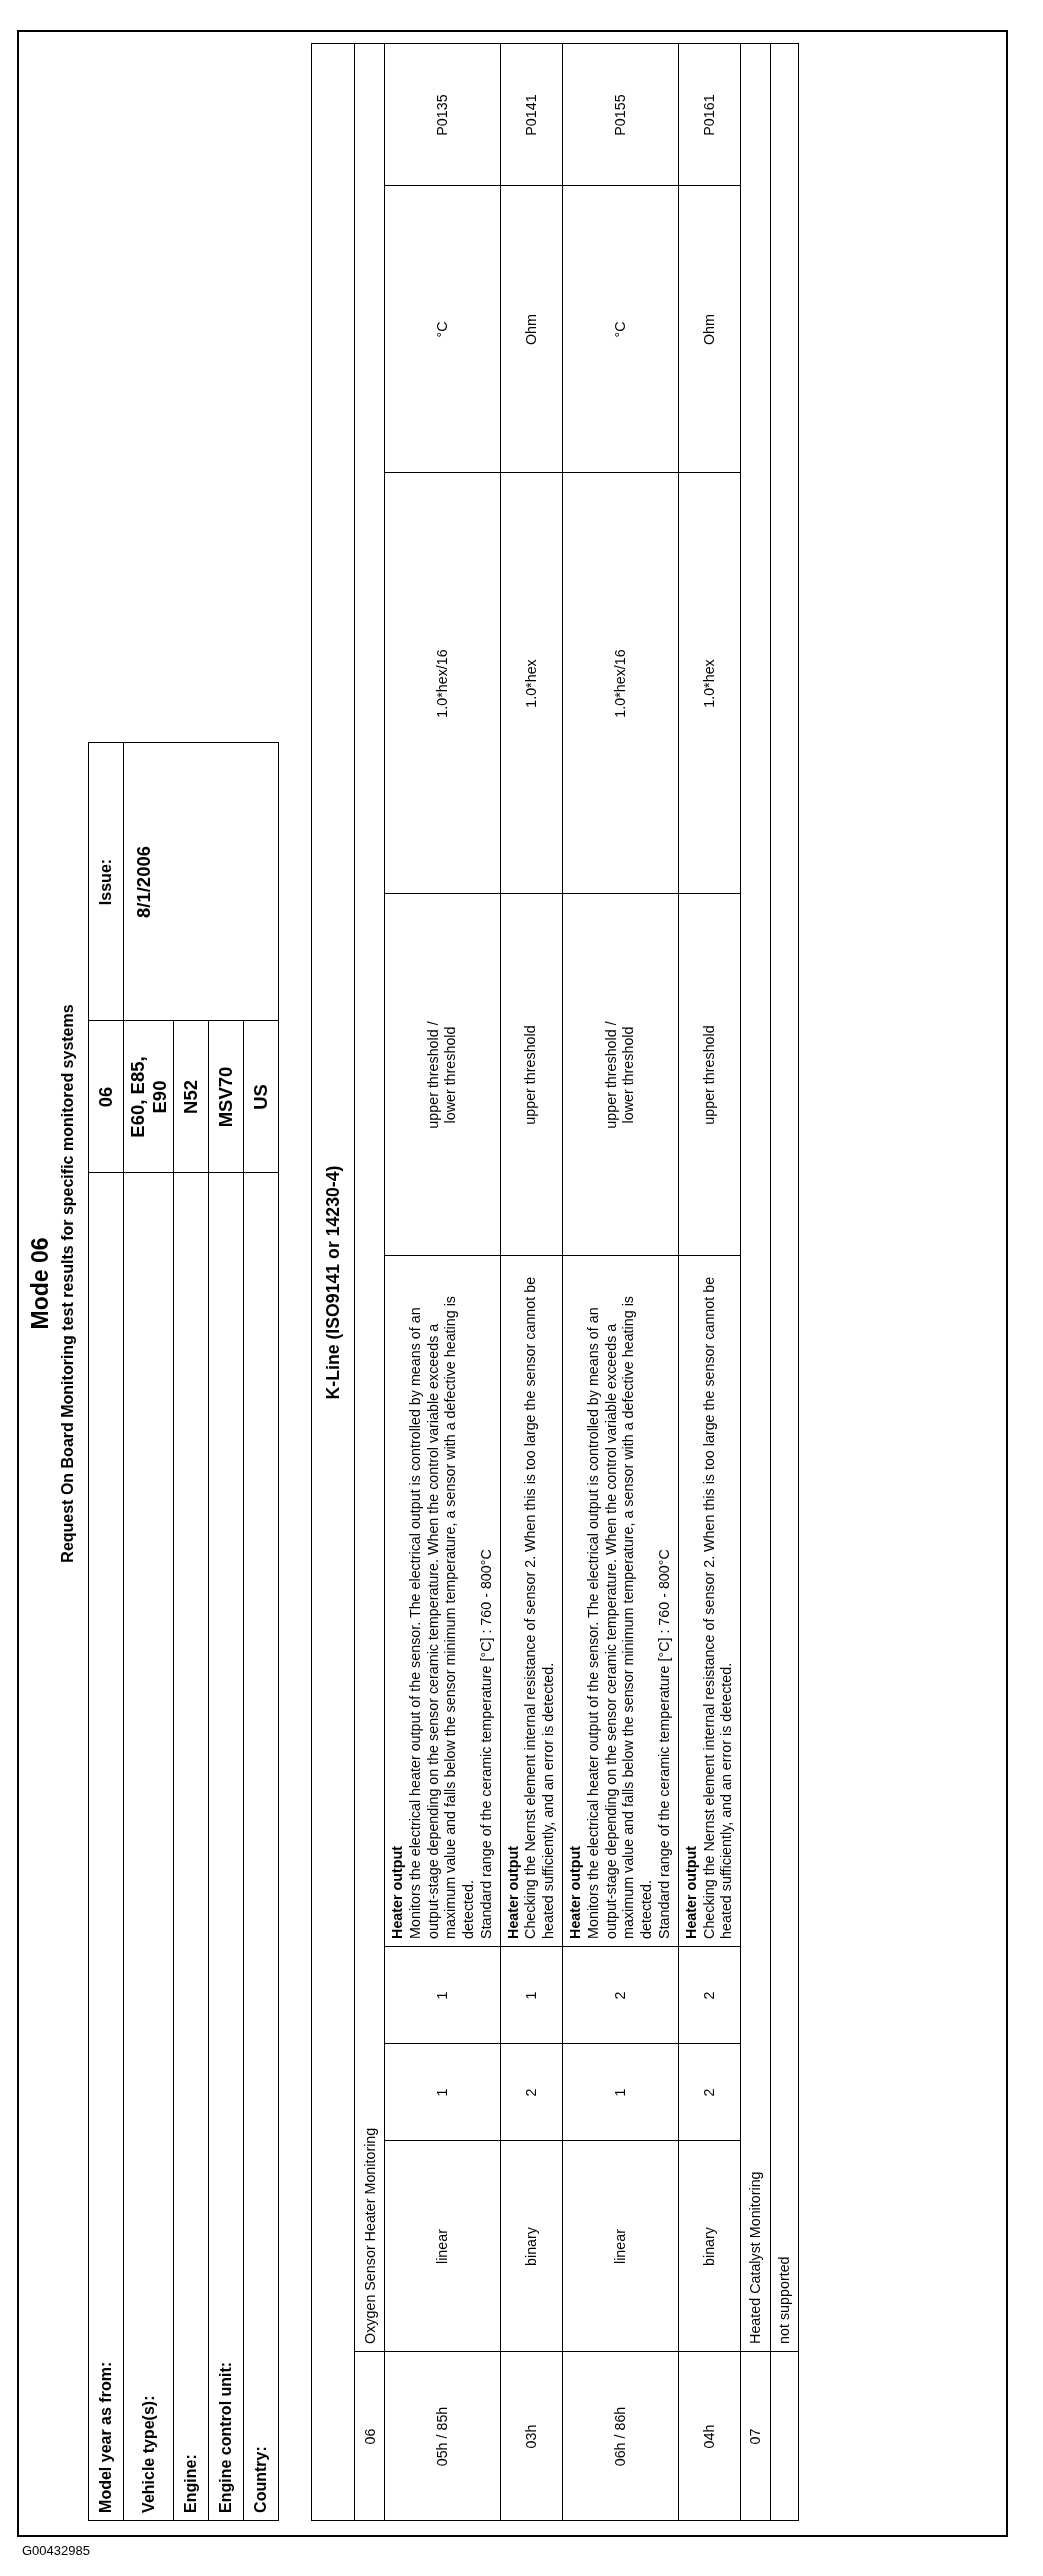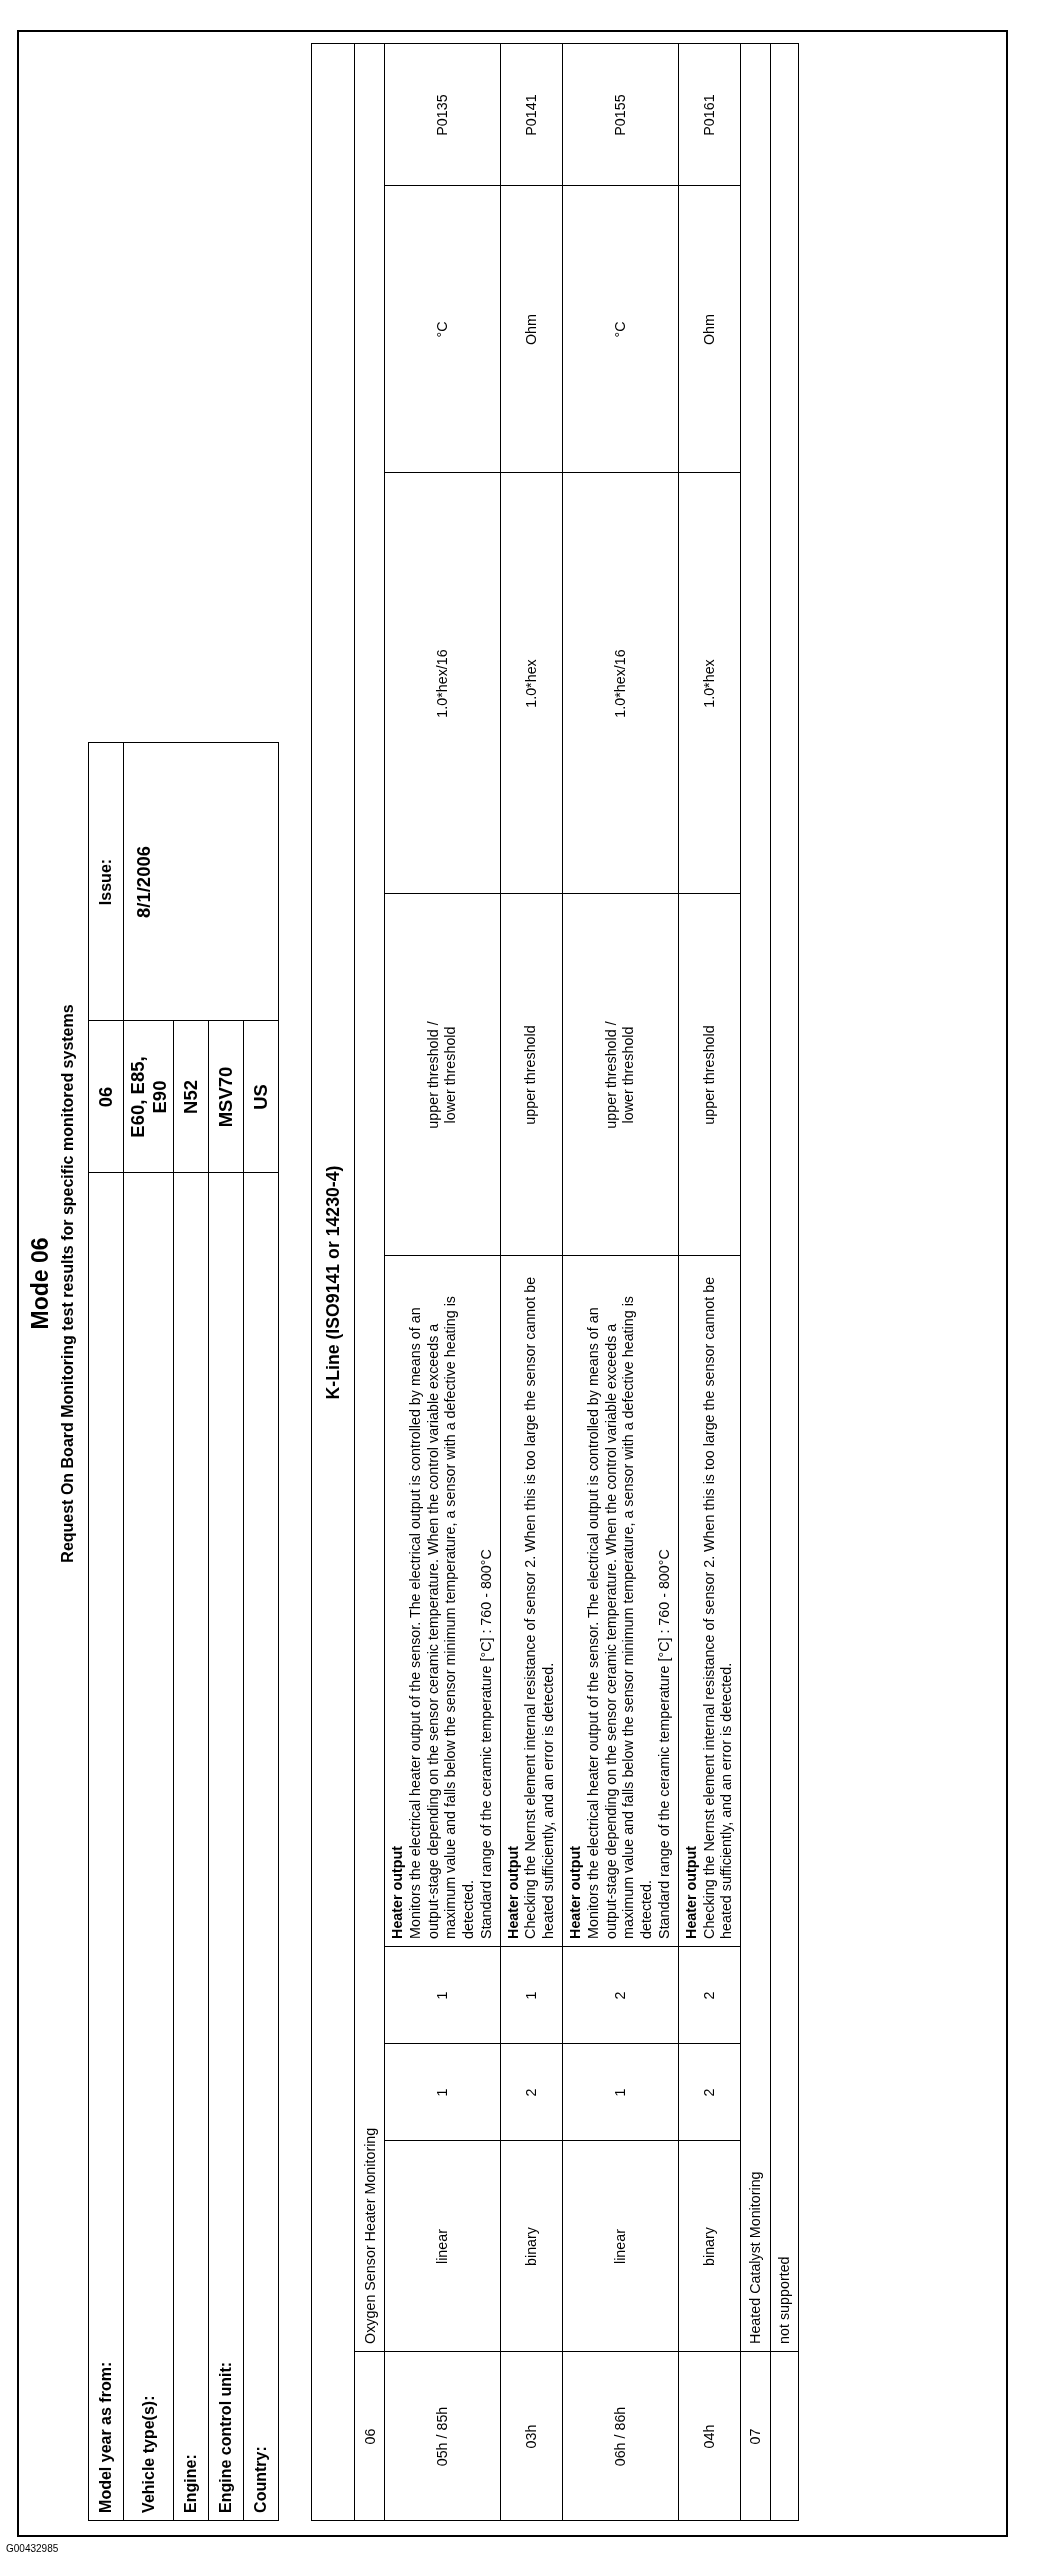--- a/index.html
+++ b/index.html
@@ -42,22 +42,22 @@
   .sec-row td { height: 23.6px; }
   .sec-id { text-align: center; }
   .sec-title { text-align: left !important; padding-left: 7.6px; }
   .c-desc { text-align: left !important; vertical-align: top; padding: 4.2px 7.6px; line-height: 17.7px; }
   .desc-title { font-weight: bold; }
   .c-thr { white-space: pre-line; line-height: 17.7px; }
   .notsup-row td { height: 22px; }
   .notsup { text-align: left !important; padding-left: 7.6px; }
 
   .caption {
-    position: absolute; left: 6px; top: 2543px;
-    font-size: 10px;
+    position: absolute; left: 22px; top: 2543px;
+    font-size: 13px;
   }
 </style>
 </head>
 <body>
 
 <div class="landscape">
 
   <div class="title-block">
     <div class="title-mode">Mode 06</div>
     <div class="title-sub">Request On Board Monitoring test results for specific monitored systems</div>

